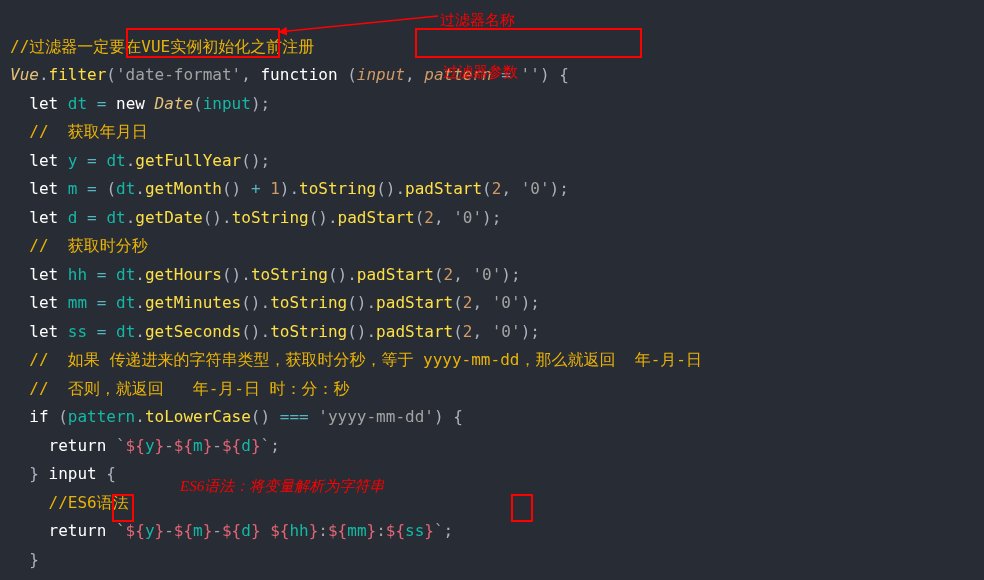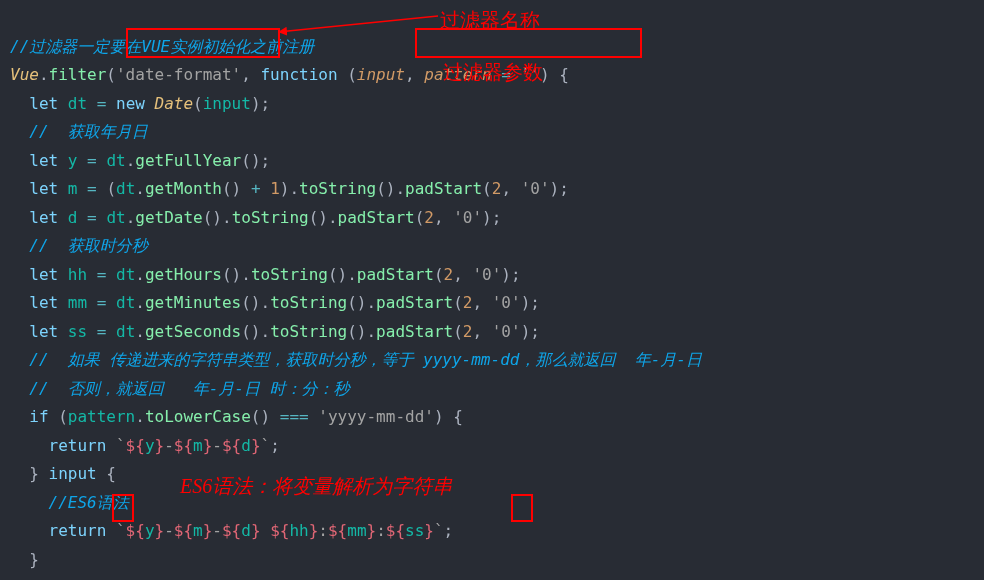--- a/index.html
+++ b/index.html
@@ -13,37 +13,37 @@
     width: 984px;
     height: 580px;
     overflow: hidden;
     position: relative;
   }
   .code {
     padding: 4px 10px;
     white-space: pre;
     position: relative;
   }
-  .kw { color: #7dd3fc; }
+  .kw { color: #ffffff; }
   .var { color: #14b8a6; }
   .cls { color: #e5c07b; font-style: italic; }
-  .fn { color: #86efac; }
+  .fn { color: #fde047; }
   .str { color: #a3a3a3; }
-  .cmt { color: #0ea5e9; font-style: italic; }
+  .cmt { color: #eab308; }
   .op { color: #56b6c2; }
   .num { color: #d19a66; }
   .pun { color: #abb2bf; }
   .param { color: #d19a66; font-style: italic; }
   .tpl { color: #e06675; }
 
   .annotation {
     position: absolute;
     color: #ff0000;
     font-family: SimSun, serif;
-    font-size: 20px;
+    font-size: 15px;
     z-index: 10;
   }
   .redbox {
     position: absolute;
     border: 2px solid #ff0000;
     z-index: 5;
   }
   svg.arrow {
     position: absolute;
     z-index: 8;

